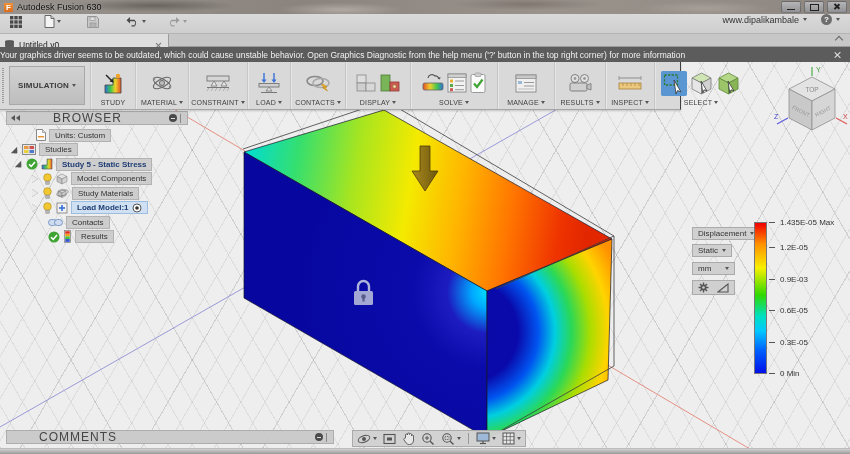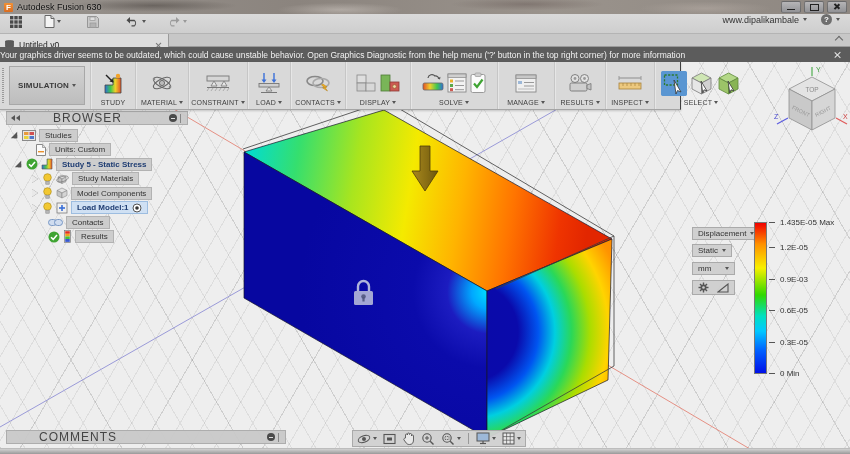--- a/index.html
+++ b/index.html
@@ -303,39 +303,39 @@
         <span class="dbl-arrow">
             <i></i>
             <i></i>
           </span>
         <span class="title">BROWSER</span>
         <span class="panel-dot"></span>
         <span class="panel-handle"></span>
       </div>
       <div class="tree">
 
+        <div class="trow" style="padding-left:30px">
+          <svg class="tico" width="10" height="12" viewBox="0 0 10 12">
+            <path d="M.5 .5 h6 l3 3 v8 h-9 z" fill="#fbfbfb" stroke="#888"></path>
+            <path d="M6.5 .5 v3 h3" fill="#ddd" stroke="#888" stroke-width=".7"></path>
+            <rect x="2" y="7" width="6" height="1.4" fill="#e8912d"></rect>
+          </svg>
+          <span class="chip">Units: Custom</span>
+        </div>
+
         <div class="trow" style="padding-left:4px">
           <span class="exp"></span>
           <svg class="tico" width="14" height="11" viewBox="0 0 14 11">
             <rect x=".5" y=".5" width="13" height="10" fill="#e6e6e6" stroke="#8a8a8a"></rect>
             <rect x="2" y="2" width="4.5" height="3" fill="#e89b3c"></rect>
               <rect x="7.5" y="2" width="4.5" height="3" fill="#d05050"></rect>
             <rect x="2" y="6" width="4.5" height="3" fill="#e8d23c"></rect>
               <rect x="7.5" y="6" width="4.5" height="3" fill="#5078c8"></rect>
           </svg>
           <span class="chip">Studies</span>
-        </div>
-
-        <div class="trow" style="padding-left:30px">
-          <svg class="tico" width="10" height="12" viewBox="0 0 10 12">
-            <path d="M.5 .5 h6 l3 3 v8 h-9 z" fill="#fbfbfb" stroke="#888"></path>
-            <path d="M6.5 .5 v3 h3" fill="#ddd" stroke="#888" stroke-width=".7"></path>
-            <rect x="2" y="7" width="6" height="1.4" fill="#e8912d"></rect>
-          </svg>
-          <span class="chip">Units: Custom</span>
         </div>
 
         <div class="trow" style="padding-left:8px">
           <span class="exp"></span>
           <svg class="tico" width="12" height="12" viewBox="0 0 12 12">
             <circle cx="6" cy="6" r="5.5" fill="#3fa433"></circle>
             <polyline points="3,6.2 5.2,8.4 9,4" fill="none" stroke="#fff" stroke-width="1.6"></polyline>
           </svg>
           <svg class="tico" width="12" height="12" viewBox="0 0 12 12">
             <defs>
@@ -350,41 +350,41 @@
           </svg>
           <span class="chip chip-strong">Study 5 - Static Stress</span>
         </div>
 
         <div class="trow" style="padding-left:26px">
           <span class="colw"></span>
           <svg class="tico" width="11" height="12" viewBox="0 0 11 12">
             <circle cx="5.5" cy="4.5" r="3.8" fill="#f2c832" stroke="#b3901c" stroke-width=".7"></circle>
             <rect x="3.8" y="8.2" width="3.4" height="3" fill="#b9b9b9" stroke="#8a8a8a" stroke-width=".6"></rect>
           </svg>
+          <svg class="tico" width="12" height="12" viewBox="0 0 12 12">
+            <polygon points="6,1 11,3.5 6,6 1,3.5" fill="#e2e2e2" stroke="#888" stroke-width=".6"></polygon>
+            <polygon points="1,3.5 6,6 6,11 1,8.5" fill="#c6c6c6" stroke="#888" stroke-width=".6"></polygon>
+            <polygon points="11,3.5 6,6 6,11 11,8.5" fill="#d4d4d4" stroke="#888" stroke-width=".6"></polygon>
+          </svg>
+          <span class="chip">Model Components</span>
+        </div>
+
+        <div class="trow" style="padding-left:26px">
+          <span class="colw"></span>
+          <svg class="tico" width="11" height="12" viewBox="0 0 11 12">
+            <circle cx="5.5" cy="4.5" r="3.8" fill="#f2c832" stroke="#b3901c" stroke-width=".7"></circle>
+            <rect x="3.8" y="8.2" width="3.4" height="3" fill="#b9b9b9" stroke="#8a8a8a" stroke-width=".6"></rect>
+          </svg>
           <svg class="tico" width="13" height="12" viewBox="0 0 13 12">
             <polygon points="6,2 10,4 6,6 2,4" fill="#dcdcdc" stroke="#888" stroke-width=".6"></polygon>
             <polygon points="2,4 6,6 6,10.5 2,8.5" fill="#c2c2c2" stroke="#888" stroke-width=".6"></polygon>
             <polygon points="10,4 6,6 6,10.5 10,8.5" fill="#cecece" stroke="#888" stroke-width=".6"></polygon>
             <ellipse cx="6.5" cy="6" rx="6" ry="2.6" fill="none" stroke="#777" stroke-width=".7" transform="rotate(-18 6.5 6)"></ellipse>
           </svg>
           <span class="chip">Study Materials</span>
-        </div>
-
-        <div class="trow" style="padding-left:26px">
-          <span class="colw"></span>
-          <svg class="tico" width="11" height="12" viewBox="0 0 11 12">
-            <circle cx="5.5" cy="4.5" r="3.8" fill="#f2c832" stroke="#b3901c" stroke-width=".7"></circle>
-            <rect x="3.8" y="8.2" width="3.4" height="3" fill="#b9b9b9" stroke="#8a8a8a" stroke-width=".6"></rect>
-          </svg>
-          <svg class="tico" width="12" height="12" viewBox="0 0 12 12">
-            <polygon points="6,1 11,3.5 6,6 1,3.5" fill="#e2e2e2" stroke="#888" stroke-width=".6"></polygon>
-            <polygon points="1,3.5 6,6 6,11 1,8.5" fill="#c6c6c6" stroke="#888" stroke-width=".6"></polygon>
-            <polygon points="11,3.5 6,6 6,11 11,8.5" fill="#d4d4d4" stroke="#888" stroke-width=".6"></polygon>
-          </svg>
-          <span class="chip">Model Components</span>
         </div>
 
         <div class="trow" style="padding-left:26px">
           <span class="colw"></span>
           <svg class="tico" width="11" height="12" viewBox="0 0 11 12">
             <circle cx="5.5" cy="4.5" r="3.8" fill="#f2c832" stroke="#b3901c" stroke-width=".7"></circle>
             <rect x="3.8" y="8.2" width="3.4" height="3" fill="#b9b9b9" stroke="#8a8a8a" stroke-width=".6"></rect>
           </svg>
           <svg class="tico" width="12" height="12" viewBox="0 0 12 12">
             <rect x="1" y="1" width="10" height="10" fill="#f0f0f0" stroke="#7a7a7a" stroke-width=".8"></rect>
@@ -465,21 +465,21 @@
       <div class="ltick" style="top:151px"></div>
       <span class="llabel" style="top:-4px">1.435E-05 Max</span>
       <span class="llabel" style="top:21px">1.2E-05</span>
       <span class="llabel" style="top:53px">0.9E-03</span>
       <span class="llabel" style="top:84px">0.6E-05</span>
       <span class="llabel" style="top:116px">0.3E-05</span>
       <span class="llabel" style="top:147px">0 Min</span>
     </div>
 
     <div class="comments">
-      <div class="panel-bar" style="width:280px">
+      <div class="panel-bar" style="width:328px">
         <span class="title">COMMENTS</span>
         <span class="panel-dot"></span>
         <span class="panel-handle"></span>
       </div>
     </div>
 
     <div class="navbar">
       <div class="nav-btn">
         <svg width="14" height="14" viewBox="0 0 14 14">
           <circle cx="7" cy="7" r="2" fill="#555"></circle>

